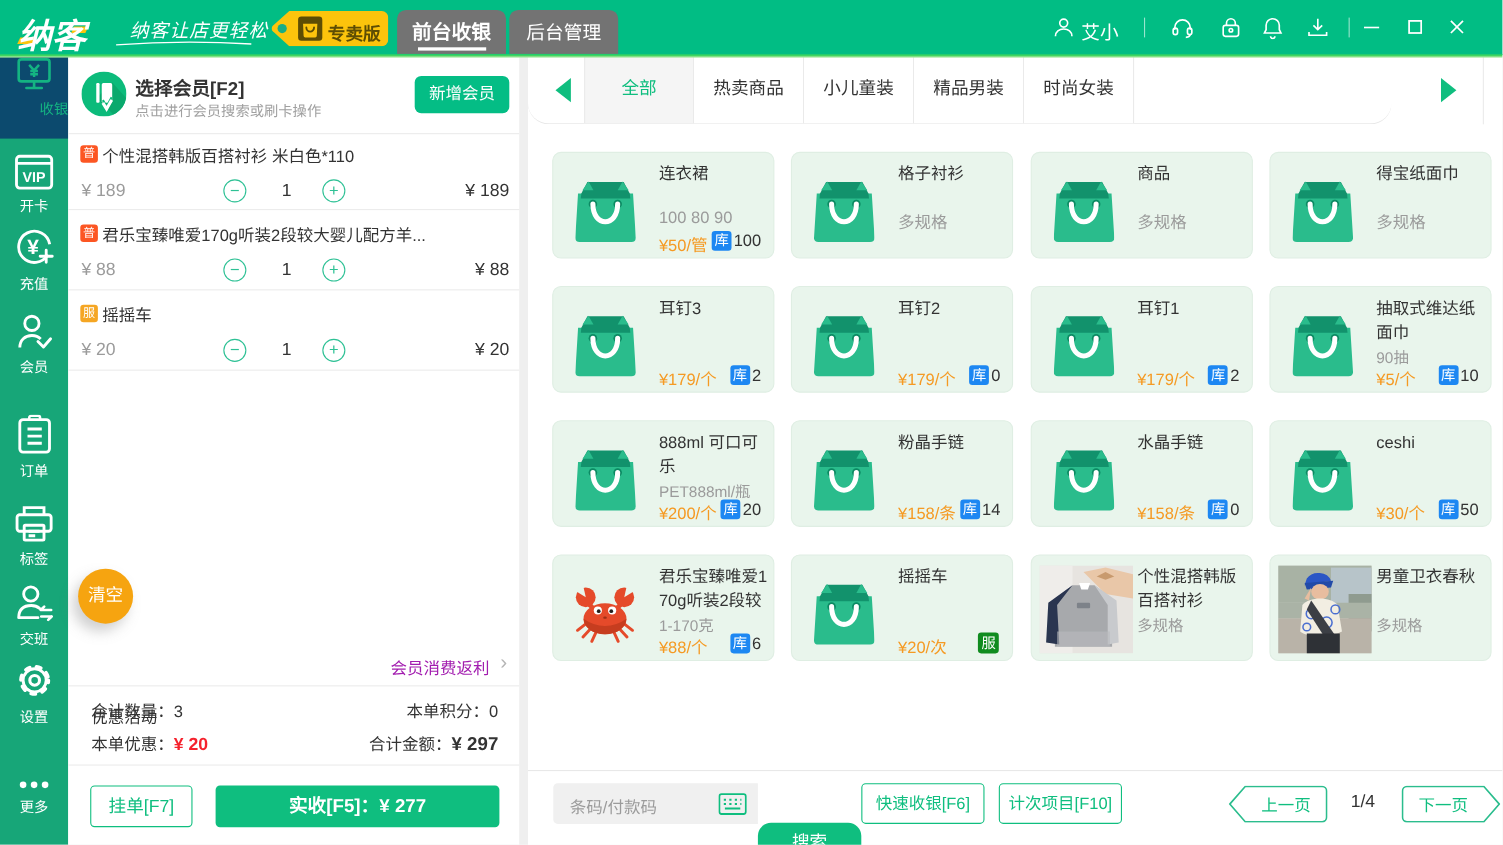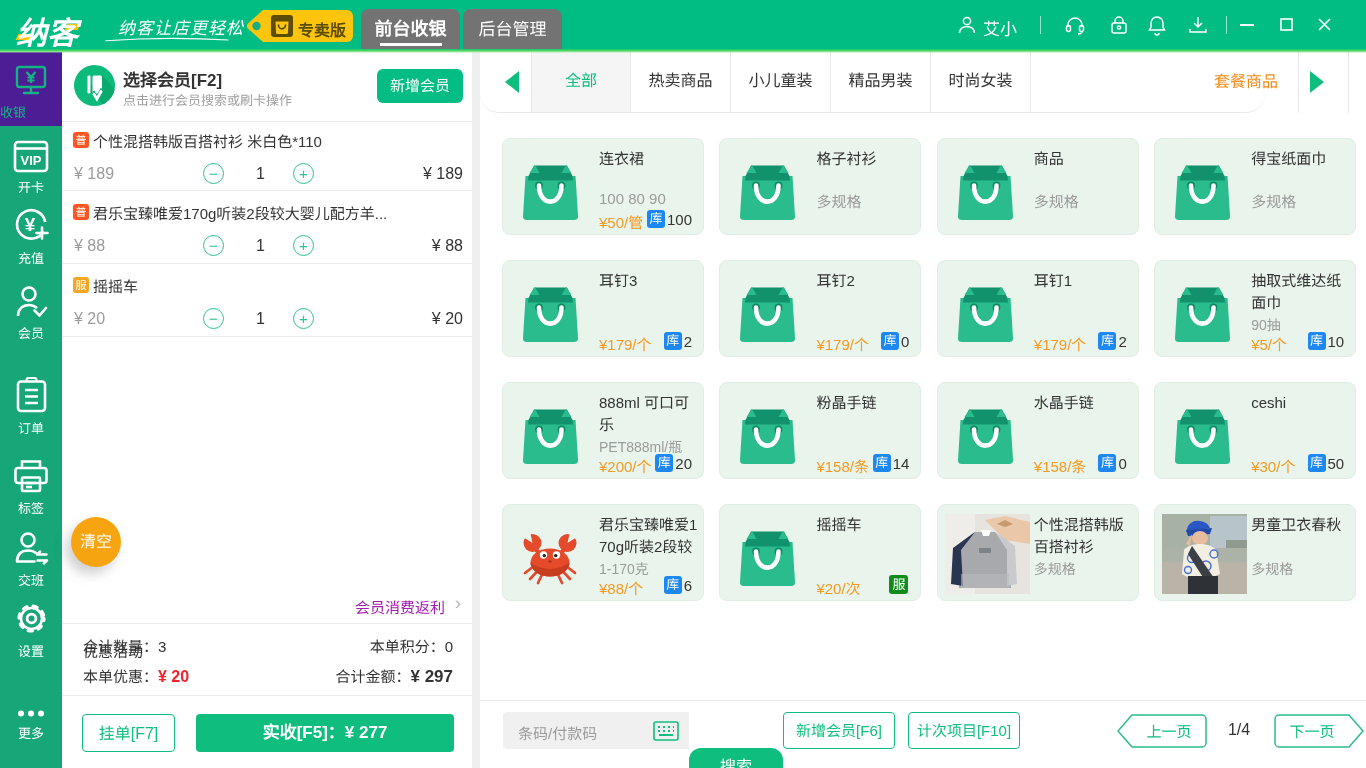--- a/index.html
+++ b/index.html
@@ -18,21 +18,21 @@
 #tab1{left:361px;font-weight:bold;}
 #tab1 u{position:absolute;left:19px;bottom:4px;width:62px;height:3px;background:#fff;}
 #tab2{left:463px;font-size:17px;}
 .ticon{position:absolute;top:14px;}
 #uname{position:absolute;left:983px;top:15px;color:#fff;font-size:17px;}
 .tdiv{position:absolute;top:16px;width:1px;height:18px;background:rgba(255,255,255,.6);}
 
 #sidebar{position:absolute;left:0;top:50px;width:62px;height:718px;background:#17a678;}
 .sitem{position:absolute;left:0;width:62px;text-align:center;color:#fff;font-size:13px;}
 .sitem svg{display:block;margin:0 auto 4px;}
-#s-shouyin{top:50px;left:0;width:62px;height:76px;background:#4c1d95;position:absolute;text-align:left;color:#14b482;font-size:13px;padding-top:13px;}
+#s-shouyin{top:50px;left:0;width:62px;height:76px;background:#0c4a6e;position:absolute;text-align:right;color:#14b482;font-size:13px;}
 #s-shouyin svg{display:block;margin:0 auto 3px;}
 
 #mid{position:absolute;left:62px;top:50px;width:410px;height:718px;background:#fff;}
 #member{position:absolute;left:0;top:0;width:410px;height:72px;border-bottom:1px solid #ececec;}
 #mcircle{position:absolute;left:12px;top:15px;width:41px;height:41px;}
 #mtitle{position:absolute;left:61px;top:16px;font-size:17px;font-weight:bold;color:#333;}
 #msub{position:absolute;left:61px;top:40px;font-size:13px;color:#a0a0a0;}
 #newmem{position:absolute;left:315px;top:19px;width:86px;height:34px;background:#04bd85;border-radius:6px;color:#fff;font-size:15px;text-align:center;line-height:34px;}
 .citem{position:absolute;left:0;width:410px;border-bottom:1px solid #ececec;}
 .cbadge{position:absolute;left:11px;top:10px;width:16px;height:16px;border-radius:3px;color:#fff;font-size:11px;text-align:center;line-height:16px;}
@@ -265,21 +265,20 @@
 </div>
 
 <div id="right">
   <div id="cattabs">
     <div class="catarrow" id="arrL"></div>
     <div class="cat first" style="left:51px;">全部</div>
     <div class="cat" style="left:151px;">热卖商品</div>
     <div class="cat" style="left:251px;">小儿童装</div>
     <div class="cat" style="left:351px;">精品男装</div>
     <div class="cat" style="left:451px;">时尚女装</div>
-    <div id="catpack">套餐商品</div>
     <div class="catarrow" id="arrR"></div>
     <div id="arrRborder"></div>
   </div>
   <div id="grid">
       <div class="card" style="left:22px;top:88px;">
         <div class="icon"><svg width="55" height="59" viewBox="0 0 55 59">
 <path d="M2.5 14 H52.5 L55 54 Q55.2 58 51 58 H4 Q-0.2 58 0 54 Z" fill="#2abc8c"></path>
 <path d="M11 3.5 H44 L49.5 14 L50 18.5 H5 L5.5 14 Z" fill="#12926c"></path>
 <path d="M6.5 11 L12 3 L16.5 11 Z" fill="#2abc8c"></path>
 <path d="M38.5 11 L43 3 L48.5 11 Z" fill="#2abc8c"></path>
@@ -526,21 +525,21 @@
     </div>
   <div id="bbar">
     <div id="binput">
         <span class="ph">条码/付款码</span>
       <svg width="26" height="20" viewBox="0 0 26 20" fill="none" stroke="#0fbe7f" stroke-width="1.6">
           <rect x="1" y="1" width="24" height="18" rx="2"></rect>
           <path d="M5 6h2M10 6h2M15 6h2M20 6h1M5 10h2M10 10h2M15 10h2M20 10h1M6 14h14" stroke-width="1.8"></path>
         </svg>
     </div>
     <div id="bsearch">搜索</div>
-    <div class="obtn" id="fastbtn">新增会员[F6]</div>
+    <div class="obtn" id="fastbtn">快速收银[F6]</div>
     <div class="obtn" id="countbtn">计次项目[F10]</div>
     <svg style="position:absolute;left:637px;top:13px;" width="90" height="34" viewBox="0 0 90 34">
         <path d="M15 1 H85 a4 4 0 0 1 4 4 V29 a4 4 0 0 1-4 4 H15 L1 17 Z" fill="#fff" stroke="#2bbd8d" stroke-width="1.5"></path>
         <text x="52" y="23" font-size="15" fill="#0fbe7f" text-anchor="middle" font-family="Liberation Sans">上一页</text>
       </svg>
     <div id="pageinfo">1/4</div>
     <svg style="position:absolute;left:794px;top:13px;" width="90" height="34" viewBox="0 0 90 34">
         <path d="M75 1 H5 a4 4 0 0 0-4 4 V29 a4 4 0 0 0 4 4 H75 L89 17 Z" fill="#fff" stroke="#2bbd8d" stroke-width="1.5"></path>
         <text x="38" y="23" font-size="15" fill="#0fbe7f" text-anchor="middle" font-family="Liberation Sans">下一页</text>
       </svg>

